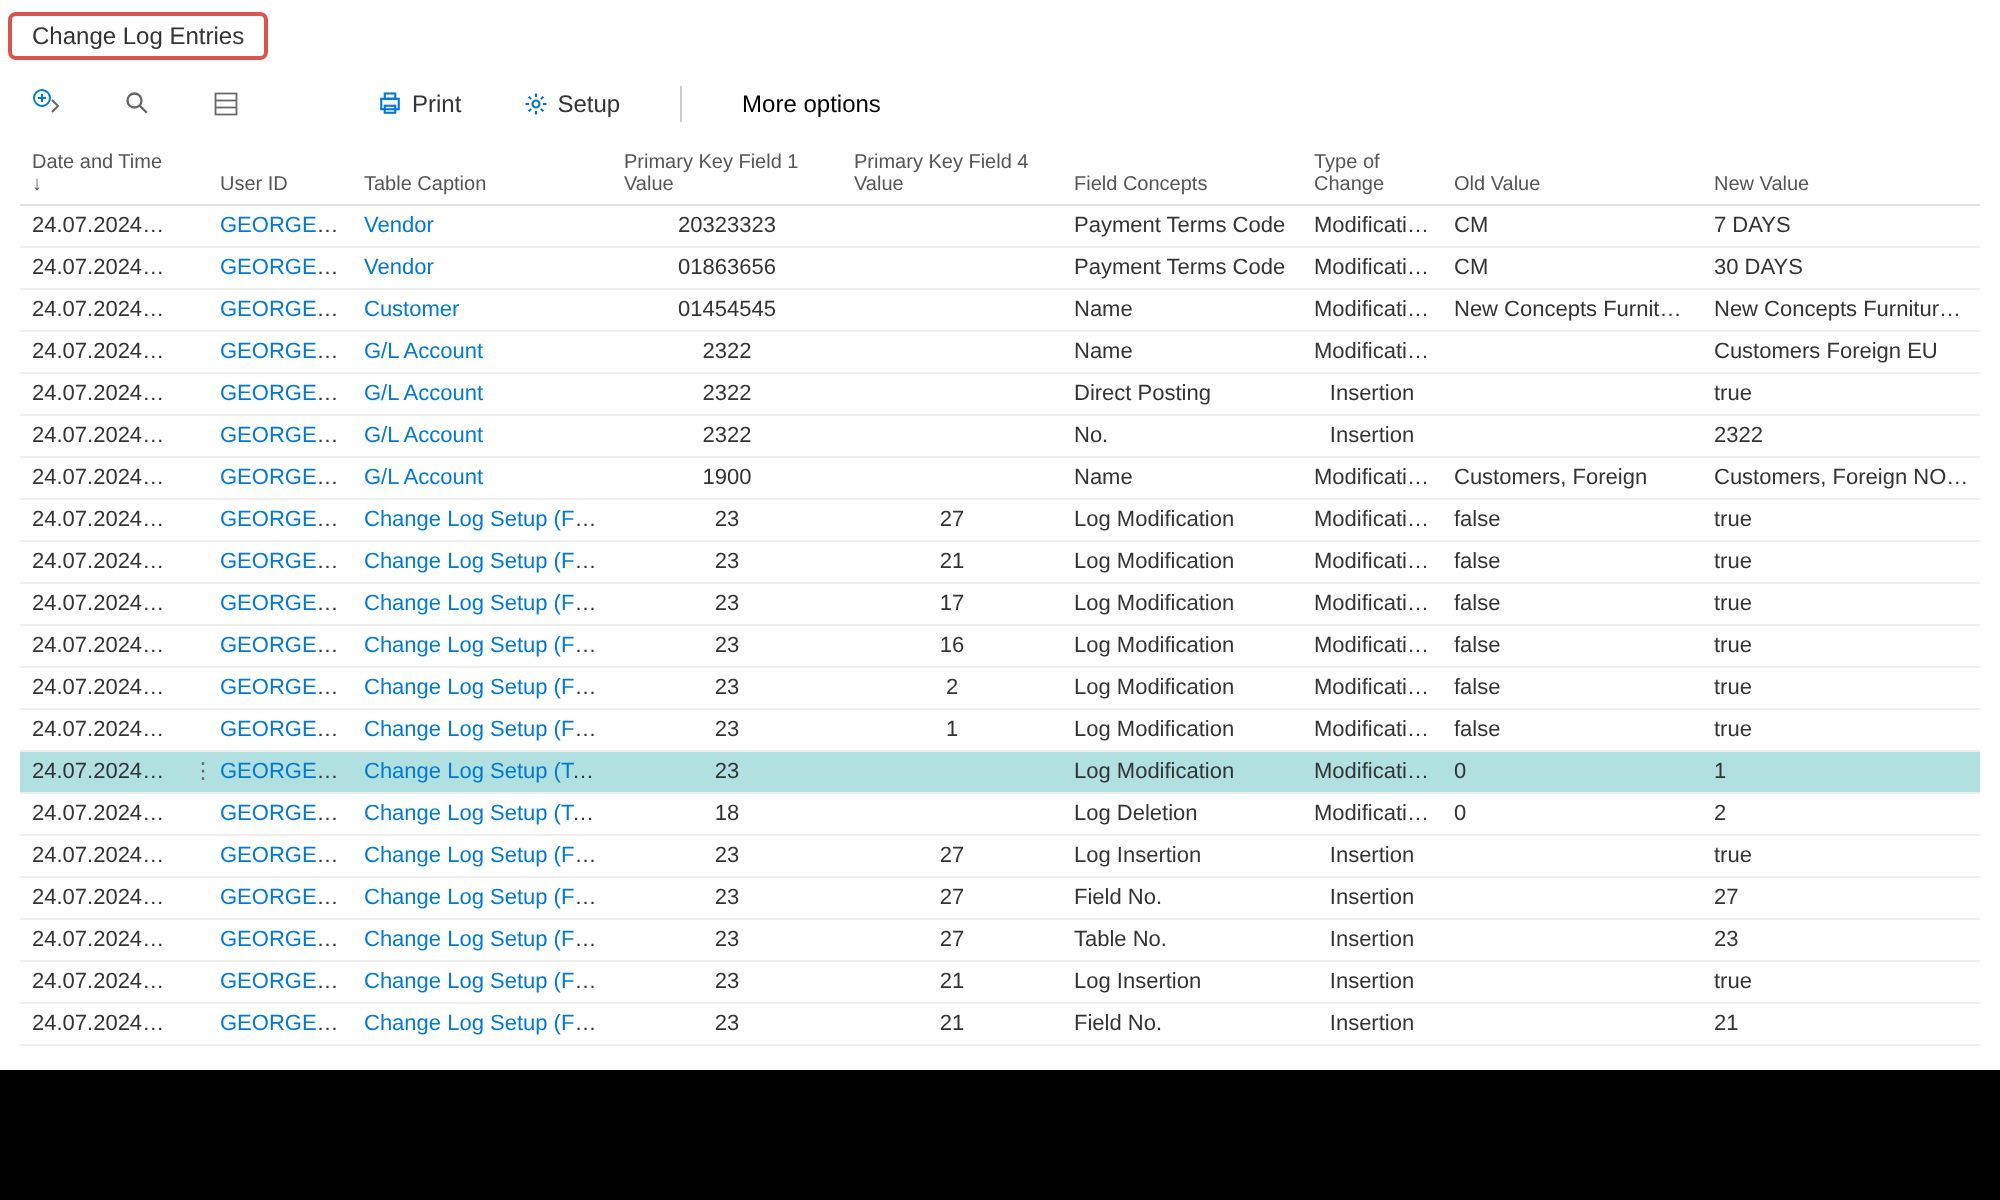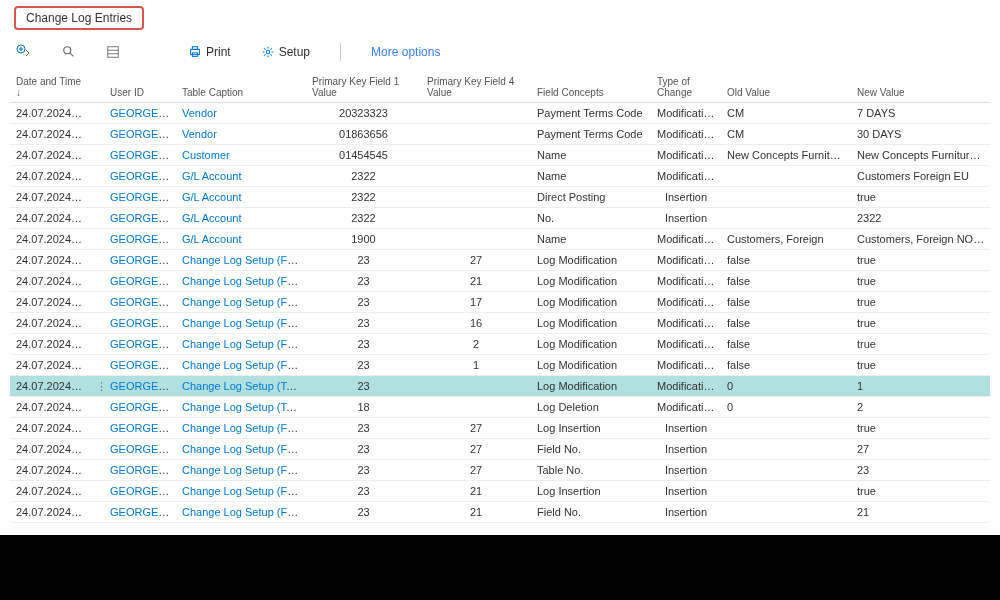--- a/index.html
+++ b/index.html
@@ -1,22 +1,22 @@
 <!DOCTYPE html>
 <html><head>
 <meta charset="utf-8">
 <style>
   * { box-sizing: border-box; }
   html, body { margin: 0; padding: 0; font-family: "Segoe UI", Arial, sans-serif; font-size: 12px; color: #333; background: #fff; }
   .page { width: 1000px; height: 600px; position: relative; overflow: hidden; }
-  .title-box { position: absolute; top: 6px; left: 4px; border: 2px solid #d9534f; border-radius: 4px; padding: 3px 10px; background: #fff; font-size: 12px; color: #333; margin-left: 10px; }
+  .title-box { position: absolute; top: 6px; left: 4px; border: 2px solid #d9534f; border-radius: 4px; padding: 3px 10px; background: #fff; font-size: 12px; color: #333; }
   .toolbar { position: absolute; top: 40px; left: 10px; right: 10px; display: flex; align-items: center; gap: 18px; height: 24px; }
   .tb-btn { display: flex; align-items: center; gap: 4px; padding: 2px 6px; cursor: pointer; color: #333; }
   .tb-btn .icon { display: inline-flex; color: #0078d4; }
-  .tb-btn.secondary { color: #3b82f6; }
+  .tb-btn.secondary { color: #000000; }
   .divider { width: 1px; height: 18px; background: #ccc; margin: 0 6px; }
   .icon-cell { display:inline-flex; align-items:center; justify-content:center; }
   
   .table-wrap { position: absolute; top: 72px; left: 10px; right: 10px; bottom: 70px; overflow: auto; }
   table { width: 100%; border-collapse: collapse; table-layout: fixed; }
   th { font-weight: 400; color: #555; font-size: 10px; text-align: left; padding: 4px 6px; border-bottom: 1px solid #e1e1e1; vertical-align: bottom; white-space: normal; }
   th.right { text-align: left; }
   td { padding: 4px 6px; font-size: 11px; border-bottom: 1px solid #eee; white-space: nowrap; overflow: hidden; text-overflow: ellipsis; }
   td.right { text-align: center; }
   .link { color: #0078d4; cursor: pointer; }

